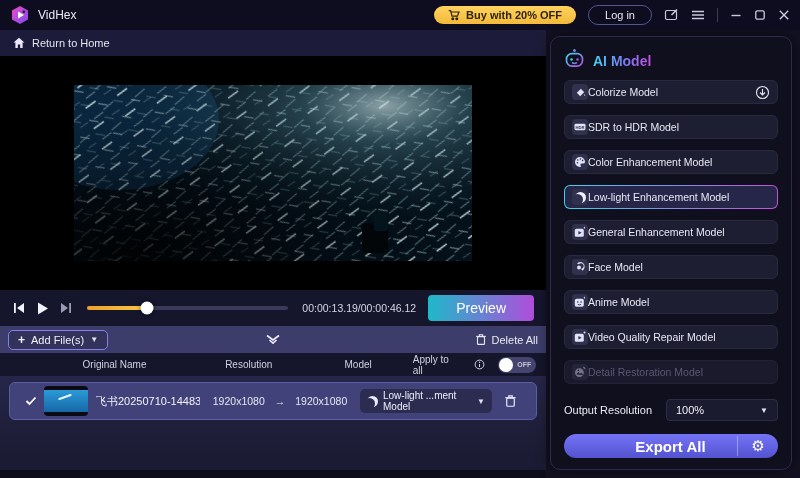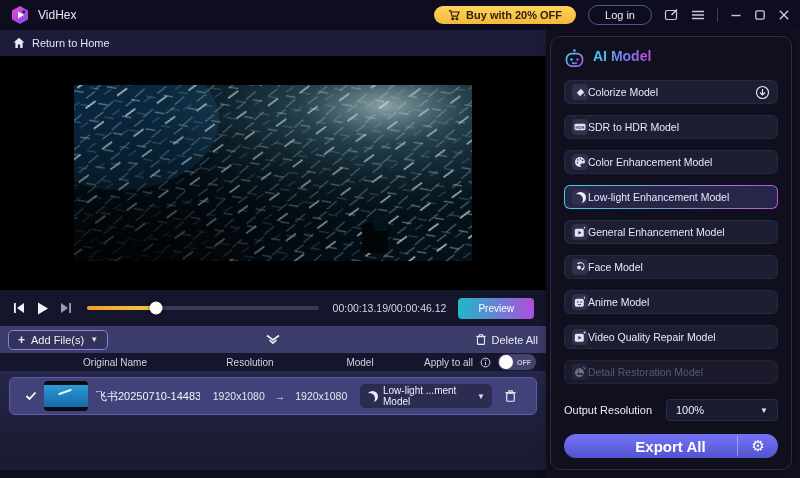--- a/index.html
+++ b/index.html
@@ -29,38 +29,38 @@
 
   .controls { height:36px; background:#15152c; display:flex; align-items:center; padding:0 12px; }
   .transport { display:flex; align-items:center; gap:9px; margin-right:14px; }
   .tr-btn { display:flex; cursor:pointer; }
   .slider { flex:1; height:4px; background:#3a3a58; border-radius:2px; position:relative; margin-right:14px; cursor:pointer; }
   .slider-fill { position:absolute; left:0; top:0; height:4px; border-radius:2px;
     background:linear-gradient(90deg,#f09e2e,#f7c948); }
   .slider-thumb { position:absolute; top:50%; width:13px; height:13px; background:#fff; border-radius:50%;
     transform:translate(-50%,-50%); box-shadow:0 0 4px rgba(0,0,0,.6); cursor:pointer; }
   .time { font-size:10.5px; color:#d6d6e6; margin-right:12px; white-space:nowrap; }
-  .preview-btn { background:linear-gradient(90deg,#1eb9c9,#b04ddb); border-radius:4px; padding:5px 20px;
-    font-size:10px; color:#fff; cursor:pointer; }
+  .preview-btn { background:linear-gradient(90deg,#1eb9c9,#b04ddb); border-radius:4px; padding:5px 28px;
+    font-size:14px; color:#fff; cursor:pointer; }
 
   
   .file-panel { flex:1; display:flex; flex-direction:column; background:#20203d; }
   .panel-toolbar { height:27px; background:#3d3d6b; display:flex; align-items:center; padding:0 8px; position:relative; }
   .add-files-btn { display:flex; align-items:center; gap:6px; border:1px solid #8181e8; border-radius:5px;
     padding:2px 9px; font-size:11px; color:#f0f0fa; cursor:pointer; background:rgba(20,20,45,.25); }
   .plus { font-size:12px; font-weight:bold; }
   .caret { font-size:8px; color:#e0e0f0; }
   .collapse-btn { position:absolute; left:50%; top:50%; transform:translate(-50%,-50%); display:flex; cursor:pointer; }
   .delete-all { margin-left:auto; display:flex; align-items:center; gap:5px; font-size:11px; color:#eaeaf6; cursor:pointer; }
 
-  .table-header { height:18px; background:#15152b; display:flex; align-items:center; padding:0 10px; font-size:10px; color:#d2d2e2; }
+  .table-header { height:23px; background:#15152b; display:flex; align-items:center; padding:0 10px; font-size:10px; color:#d2d2e2; }
   .th-name { width:160px; margin-left:25px; text-align:center; }
   .th-res { width:110px; text-align:center; }
   .th-model { width:110px; text-align:center; }
-  .apply-group { margin-left:auto; display:flex; align-items:center; gap:7px; }
+  .apply-group { margin-left:auto; display:flex; align-items:center; gap:13px; }
   .toggle { width:38px; height:16px; background:#44446e; border-radius:8px; display:flex; align-items:center; cursor:pointer; position:relative; }
   .knob { width:14px; height:14px; background:#fff; border-radius:50%; margin-left:1px; }
   .toggle-text { font-size:7px; font-weight:bold; color:#c3c3d6; margin-left:4px; }
 
   .rows-area { flex:1; padding:6px 9px; background:linear-gradient(180deg,#26264a,#1b1b33 85%); }
   .file-row { height:38px; background:#42427a; border:1px solid #5d5da4; border-radius:6px;
     display:flex; align-items:center; padding:0 8px; }
   .cell-check { width:26px; display:flex; justify-content:center; }
   .thumb { width:44px; height:30px; border-radius:4px; background:#0a0a14; overflow:hidden; position:relative; margin-right:8px; flex:none; }
   .thumb-inner { position:absolute; left:0; right:0; top:4px; bottom:4px;
@@ -75,21 +75,21 @@
   .cell-trash { width:36px; display:flex; justify-content:center; }
   .bottom-strip { height:8px; background:#0d0d1c; }
 
   .moon { width:11px; height:11px; border-radius:50%; box-shadow:inset -3px 2px 0 0 #e9edff; flex:none; }
 
   
   .right-col { position:absolute; top:30px; left:546px; right:0; bottom:0; background:#131021; }
   .side-panel { position:absolute; top:6px; left:4px; right:8px; bottom:8px; background:#0f0f1e;
     border:1px solid #2c2c4a; border-radius:10px; padding:11px 13px; display:flex; flex-direction:column;
     box-shadow:0 0 14px rgba(0,0,0,.5); }
-  .ai-header { display:flex; align-items:flex-start; gap:8px; height:26px; margin-bottom:11px; }
+  .ai-header { display:flex; align-items:flex-end; gap:8px; height:26px; margin-bottom:11px; }
   .ai-title { font-size:14px; font-weight:bold;
     background:linear-gradient(90deg,#41d8f0 0%,#7b7bf5 55%,#c44fe0 100%);
     -webkit-background-clip:text; background-clip:text; color:transparent; }
   .model-list { display:flex; flex-direction:column; gap:11px; }
   .model-item { height:24px; background:#1e1e33; border:1px solid #28283f; border-radius:6px;
     display:flex; align-items:center; gap:0; padding:0 7px; cursor:pointer; }
   .model-item.selected { background:linear-gradient(#262649,#262649) padding-box,
     linear-gradient(90deg,#3bd4e8,#c44fe0) border-box; border:1px solid transparent; }
   .model-item.disabled { background:#1a1a2c; border-color:#222236; }
   .model-item.disabled .mlabel { color:#585874; }

